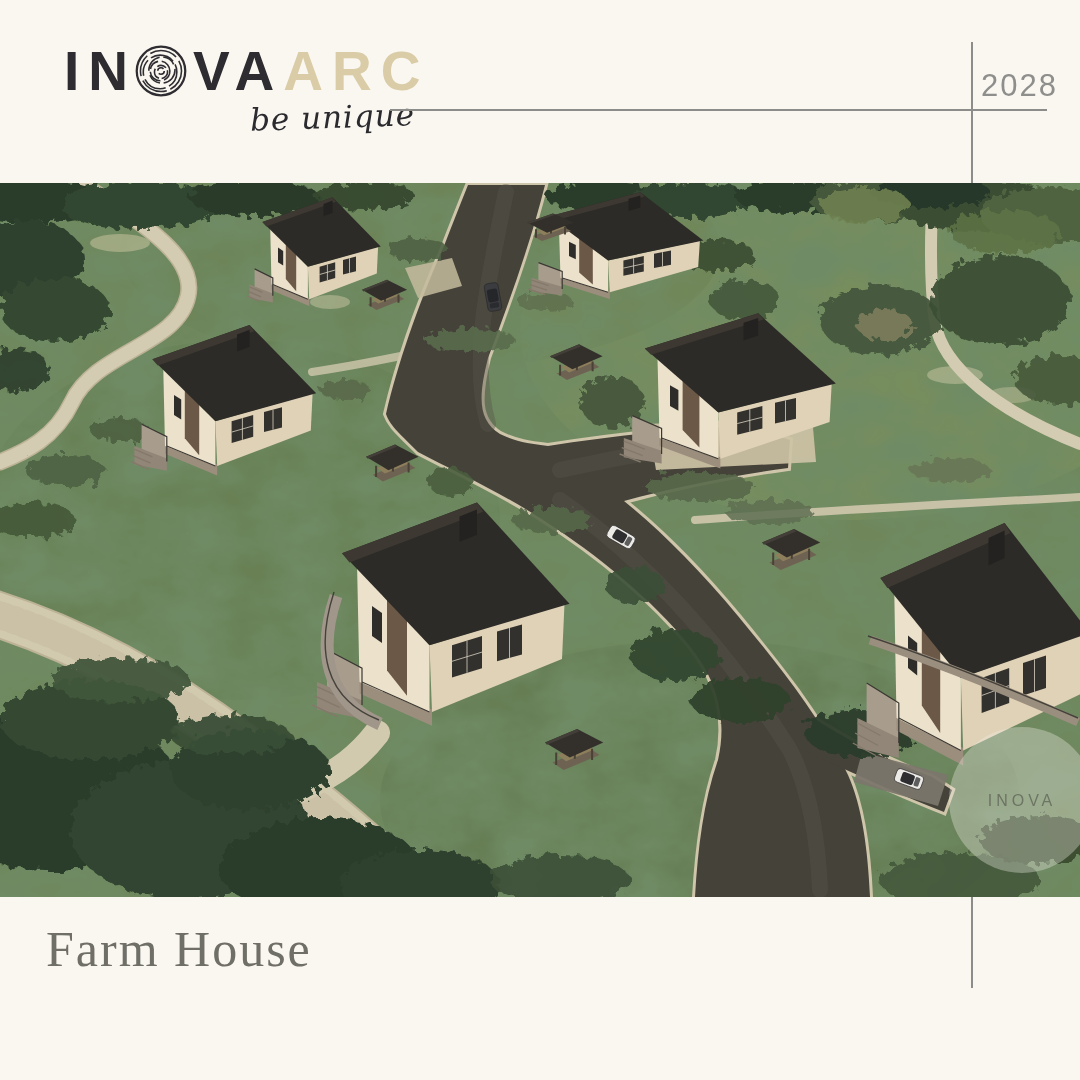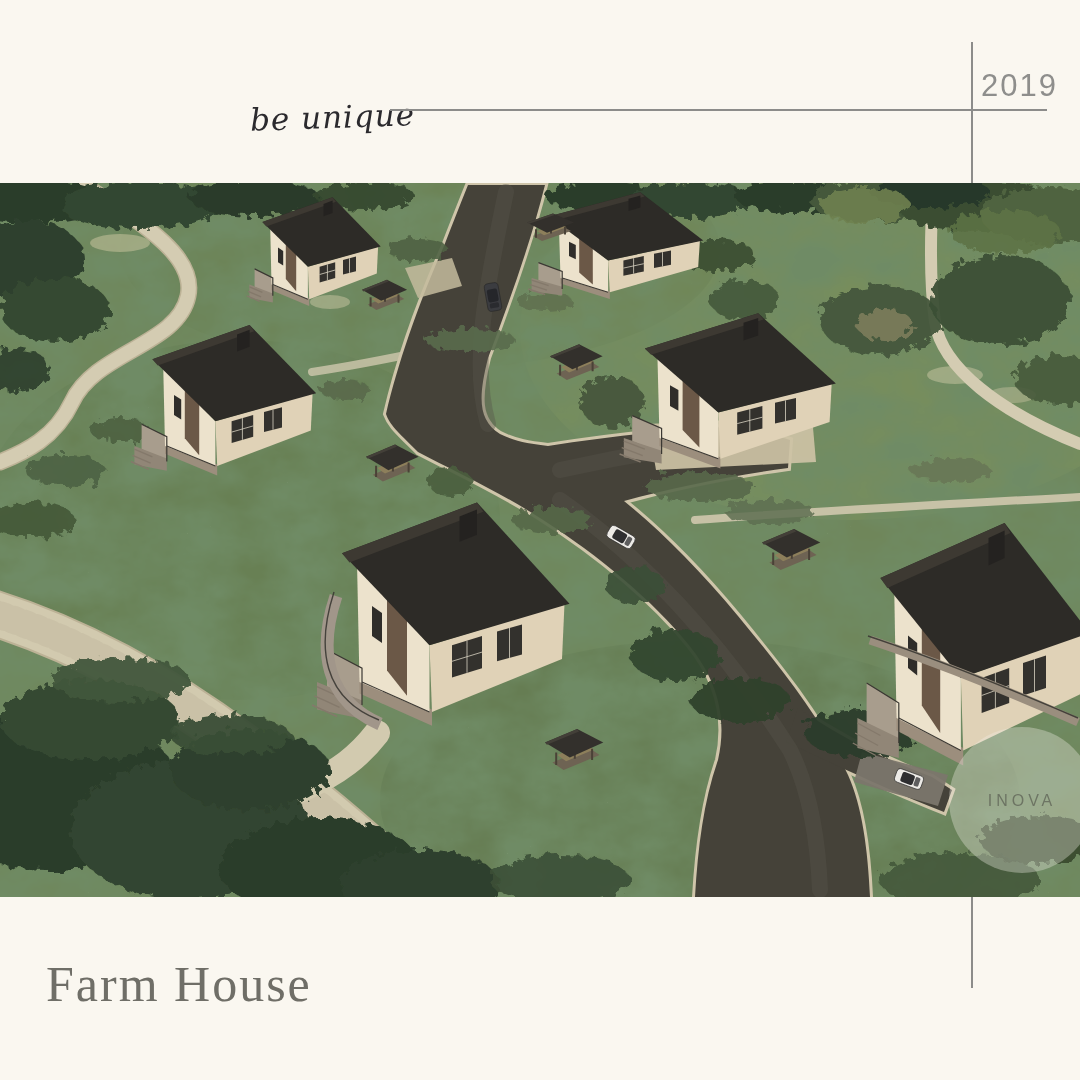--- a/index.html
+++ b/index.html
@@ -13,21 +13,21 @@
   .tagline{position:absolute;left:250px;top:99px;font-family:"DejaVu Serif",serif;
            font-style:italic;font-size:31px;color:#2b2a2e;transform:rotate(-2deg);letter-spacing:1px;}
   .year{position:absolute;left:981px;top:68px;font-size:31px;color:#8e8e8c;letter-spacing:2px;}
   .hline{position:absolute;left:390px;top:109px;width:657px;height:2px;background:#8c8c8a;}
   .vline-top{position:absolute;left:971px;top:42px;width:2px;height:141px;background:#8c8c8a;}
   .vline-bottom{position:absolute;left:971px;top:897px;width:2px;height:91px;background:#8c8c8a;}
   
   .scene{position:absolute;left:0;top:0;width:868px;height:1080px;}
   
   .title{position:absolute;left:46px;top:920px;font-family:"Liberation Serif",serif;
-         font-size:50px;color:#6f6e67;letter-spacing:2px;margin-top:35px;}
+         font-size:50px;color:#6f6e67;letter-spacing:2px;}
   .dg{position:absolute;left:890px;top:962px;width:126px;text-align:center;}
   .dg svg{display:block;margin:0 auto;}
   .dg .dgtext{font-weight:700;font-size:23px;color:#1b2c5c;letter-spacing:.5px;
               transform:scaleX(.88);white-space:nowrap;margin-top:2px;}
 </style>
 </head>
 <body>
 
 <div class="page">
 
@@ -320,20 +320,36 @@
             <rect x="-8" y="-5.2" width="13" height="10.4" rx="2" fill="#2e2e30"></rect>
             <rect x="6" y="-4.6" width="5" height="9.2" rx="1.5" fill="#2e2e30" opacity="0.75"></rect>
           </g>
           <g>
             <circle cx="1022" cy="800" r="73" fill="#f2efe6" opacity=".35"></circle>
             <text x="1022" y="806" text-anchor="middle" font-family="Liberation Sans, sans-serif" font-size="16" letter-spacing="4" fill="#3f3e39" opacity=".5">INOVA</text>
           </g>
         </g>
       </svg></div>
 
+  <div class="logo">
+    <span class="wm">IN</span>
+    <svg class="oprint" viewBox="0 0 60 60">
+      <g fill="none" stroke="#2f2d31">
+        <circle cx="30" cy="30" r="26" stroke-width="2.4"></circle>
+        <circle cx="30" cy="30" r="22" stroke-width="1.7" stroke-dasharray="24 4 30 5"></circle>
+        <circle cx="29" cy="31" r="18" stroke-width="1.7" stroke-dasharray="18 4 26 4"></circle>
+        <circle cx="31" cy="29" r="14" stroke-width="1.7" stroke-dasharray="20 4 14 5"></circle>
+        <circle cx="29" cy="30" r="10.5" stroke-width="1.7" stroke-dasharray="12 4 16 3"></circle>
+        <circle cx="30" cy="31" r="7" stroke-width="1.7" stroke-dasharray="10 3 12 3"></circle>
+        <circle cx="30" cy="30" r="3.5" stroke-width="1.7" stroke-dasharray="8 3"></circle>
+      </g>
+    </svg>
+    <span class="wm">VA</span>
+    <span class="wm accent">ARC</span>
+  </div>
   <div class="tagline">be unique</div>
-  <div class="year">2019</div>
+  <div class="year">2028</div>
   <div class="hline"></div>
   <div class="vline-top"></div>
 
   <div class="title">Farm House</div>
   <div class="vline-bottom"></div>
 </div>
 
 </body></html>

